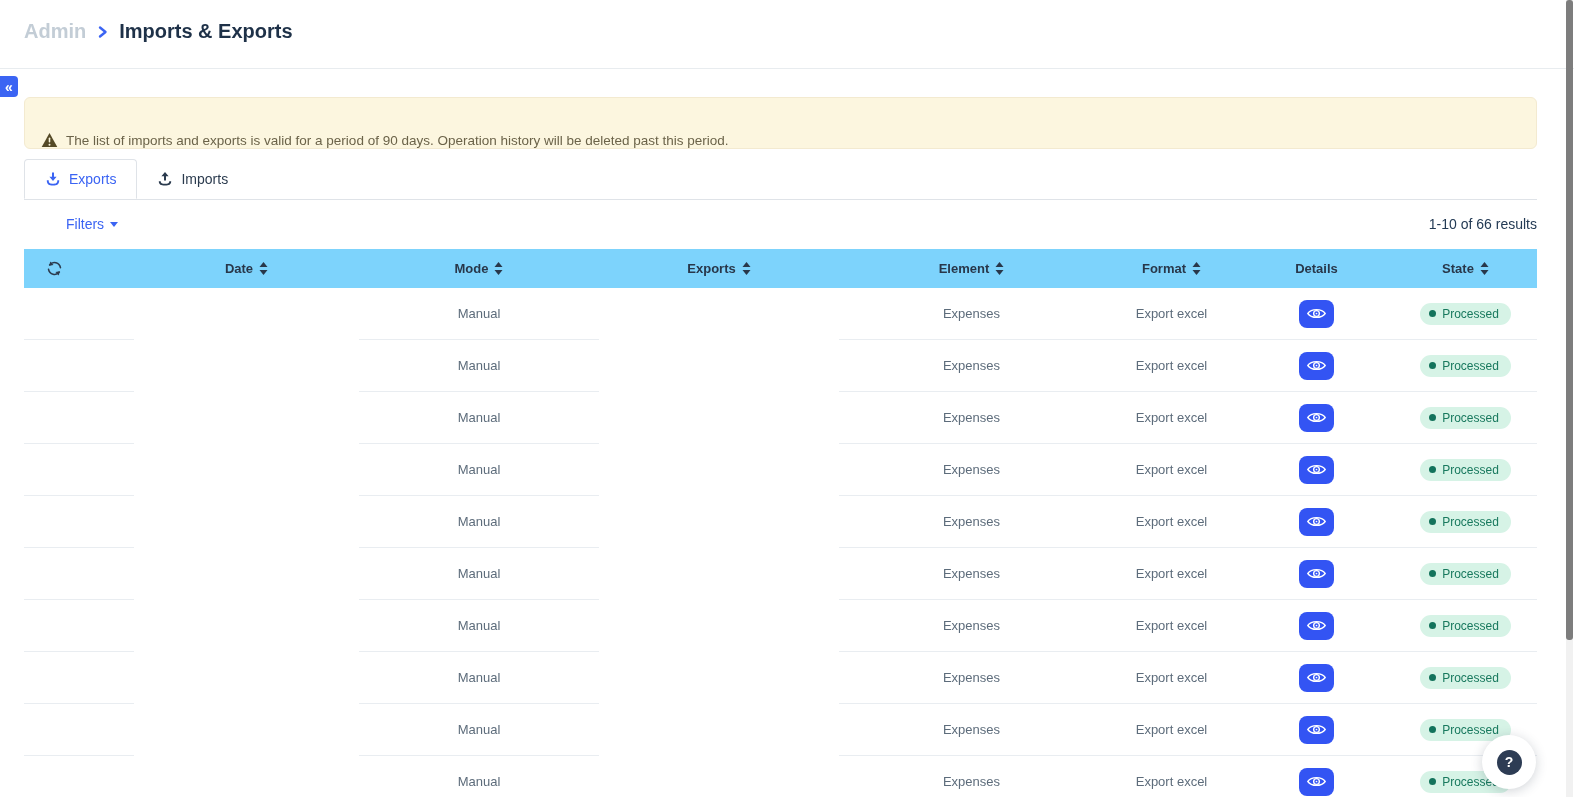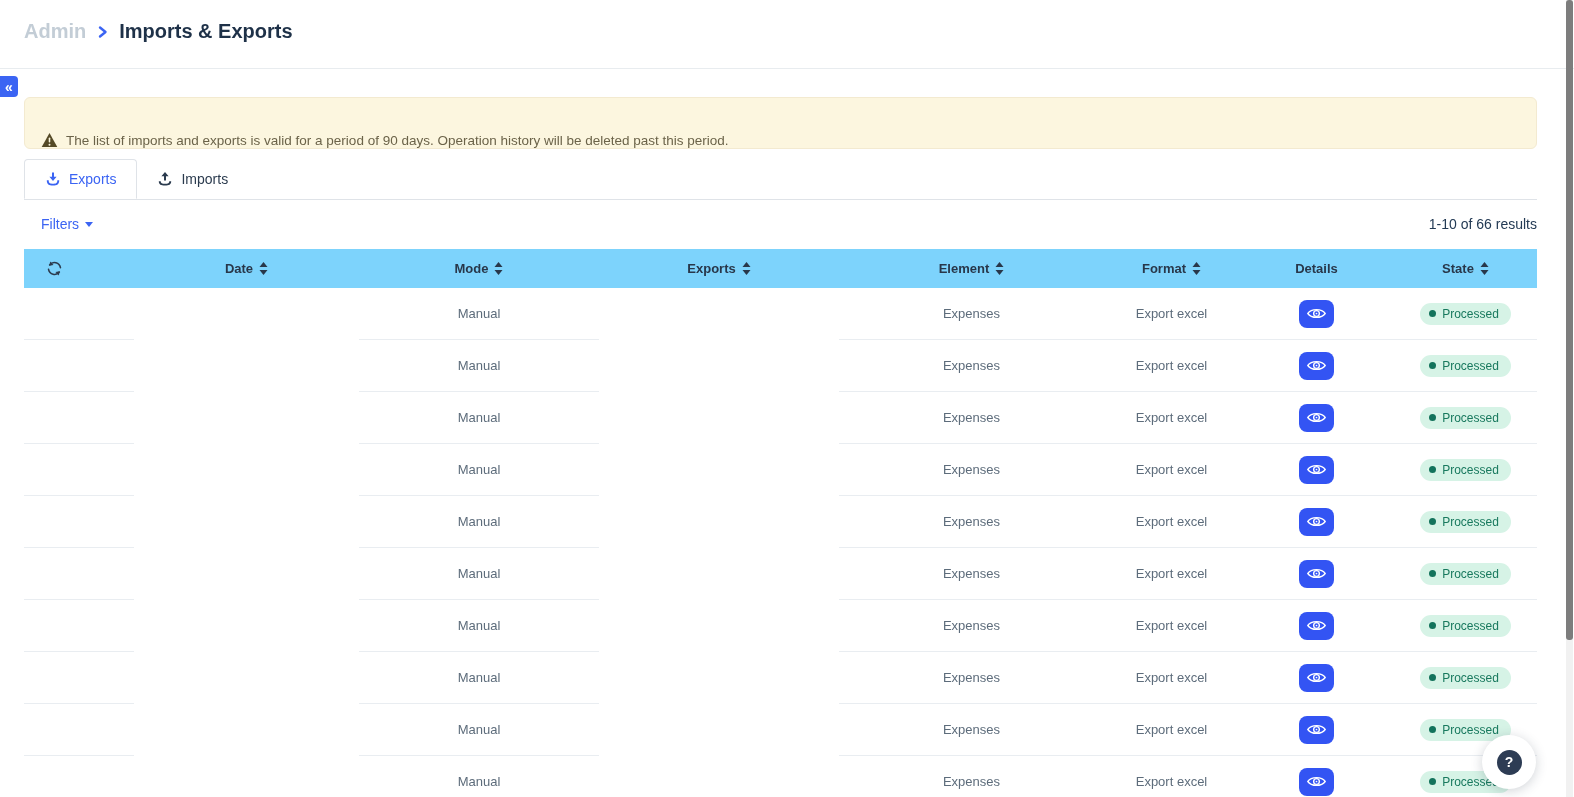--- a/index.html
+++ b/index.html
@@ -46,21 +46,21 @@
     width:486px;height:34px;box-sizing:border-box;
     background:#e9e9e9;border:1px solid #8f9399;border-radius:6px;
     display:flex;align-items:center;justify-content:space-between;
     padding:0 14px;font-size:14px;font-weight:700;color:#1d2b3a;cursor:pointer;
   }
   .caret-down{
     width:0;height:0;border-left:4px solid transparent;border-right:4px solid transparent;
     border-top:5px solid #3c424a;
   }
   .filters-link{
-    margin-left:17px;color:#3b64f3;font-size:14px;display:flex;align-items:center;gap:6px;cursor:pointer;
+    margin-left:42px;color:#3b64f3;font-size:14px;display:flex;align-items:center;gap:6px;cursor:pointer;
   }
   .filters-link .caret-down{border-top-color:#3b64f3;}
   .results-summary{margin-left:auto;font-size:14px;color:#233a54;}
   
   .table{margin-top:17px;}
   .thead{display:flex;background:#7dd3fc;height:39px;text-align:right;}
   .th{
     display:flex;align-items:center;justify-content:center;gap:6px;
     font-size:13px;font-weight:700;color:#28374a;box-sizing:border-box;
   }

